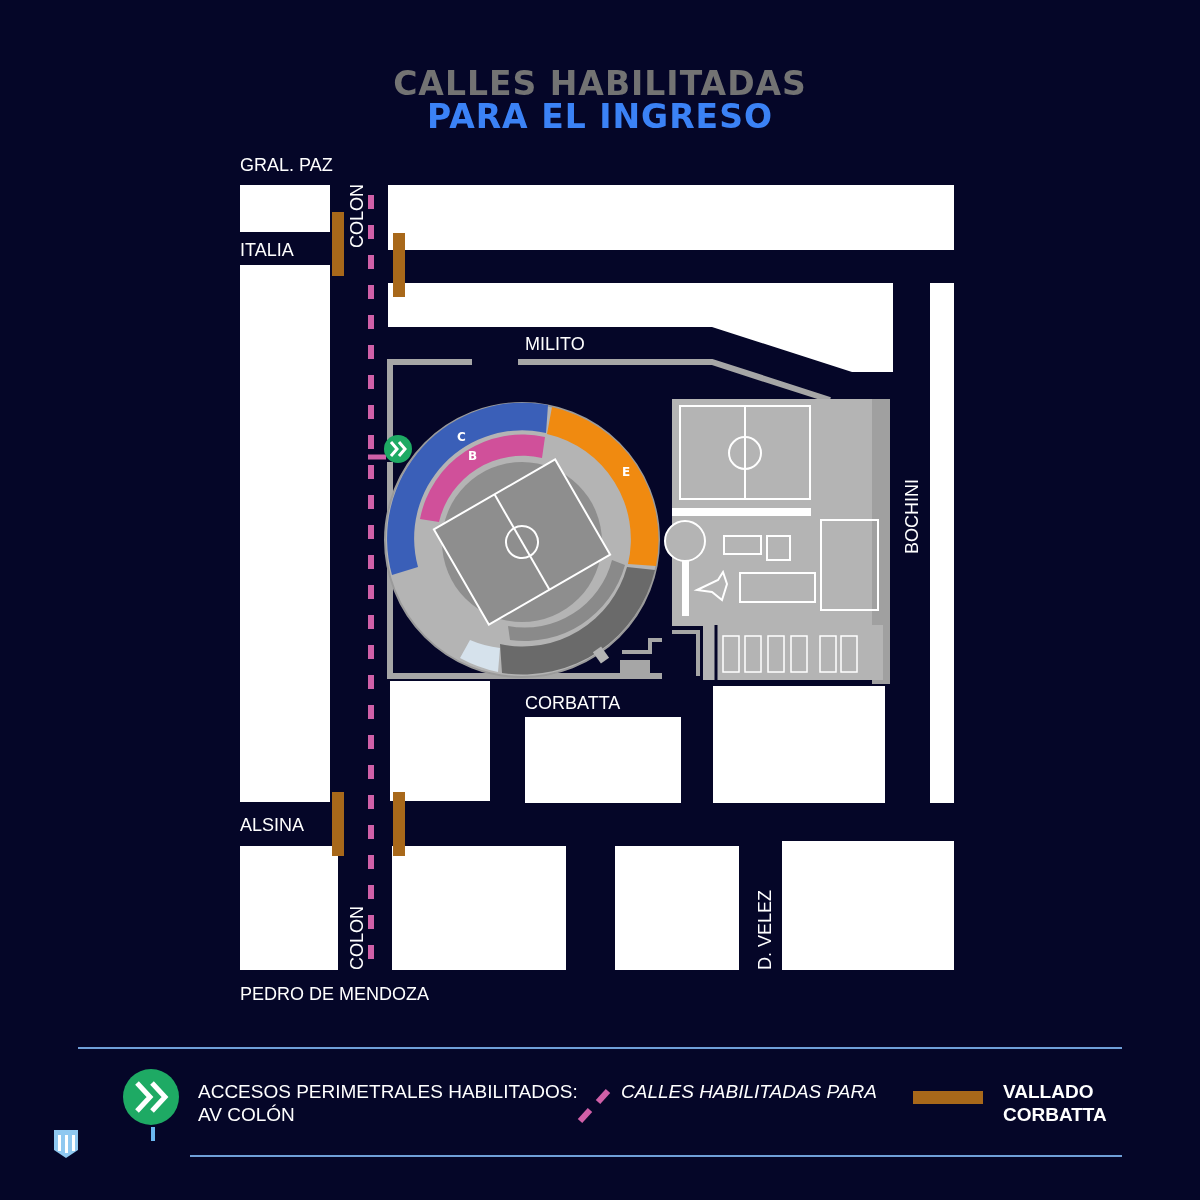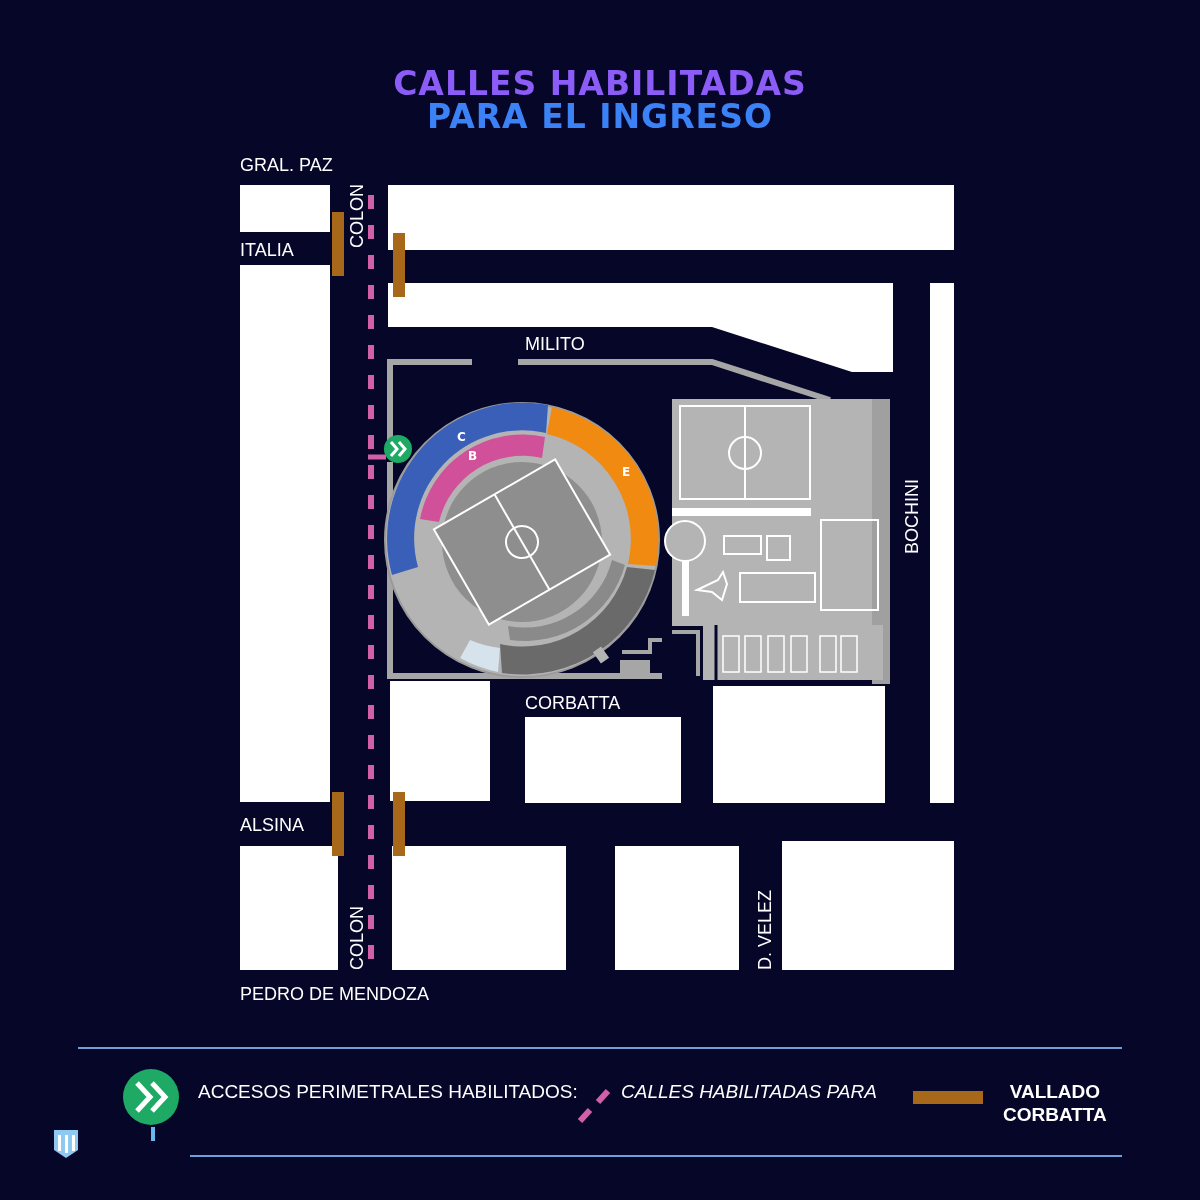--- a/index.html
+++ b/index.html
@@ -1,23 +1,23 @@
 <!DOCTYPE html>
 <html><head>
 <meta charset="utf-8">
 <style>
   html, body { margin: 0; padding: 0; background: #050628; }
   body { width: 1200px; height: 1200px; position: relative; overflow: hidden; font-family: "Liberation Sans", sans-serif; }
   .title { position: absolute; left: 0; width: 1200px; text-align: center; font-family: "DejaVu Sans", sans-serif; font-weight: bold; letter-spacing: 1px; }
-  .title-1 { top: 64px; font-size: 33px; color: #8b5cf6; }
+  .title-1 { top: 64px; font-size: 33px; color: #737373; }
   .title-2 { top: 97px; font-size: 33px; color: #3b82f6; }
   svg.map { position: absolute; left: 0; top: 0; }
   .street-label { font-family: "Liberation Sans", sans-serif; font-size: 18px; fill: #ffffff; }
   .sector-label { font-family: "DejaVu Sans", sans-serif; font-weight: bold; font-size: 12px; fill: #ffffff; }
-  .legend-text { position: absolute; font-size: 19px; color: #ffffff; line-height: 23px; text-align: center; }
+  .legend-text { position: absolute; font-size: 19px; color: #ffffff; line-height: 23px; }
   .hr { position: absolute; height: 2px; background: #6f9fd8; }
 </style>
 </head>
 <body>
 
 <div class="title title-1">CALLES HABILITADAS</div>
 <div class="title title-2">PARA EL INGRESO</div>
 
 <svg class="map" width="1200" height="1200" viewBox="0 0 1200 1200">
 
@@ -142,20 +142,21 @@
     <rect x="65" y="1135" width="3" height="18" fill="#ffffff"></rect>
     <rect x="72" y="1135" width="3" height="16" fill="#ffffff"></rect>
   </g>
 </svg>
 
 <div class="hr" style="left:78px; top:1047px; width:1044px;"></div>
 <div class="hr" style="left:190px; top:1155px; width:932px;"></div>
 
 <div class="legend-text" style="left:198px; top:1080px;">
   <div>ACCESOS PERIMETRALES HABILITADOS:</div>
+  <div>AV COLÓN</div>
 </div>
 <div class="legend-text" style="left:621px; top:1080px;font-style:italic;">
   <div>CALLES HABILITADAS PARA</div>
 </div>
 <div class="legend-text" style="left:1003px; top:1080px;font-weight:bold;">
   <div>VALLADO</div>
   <div>CORBATTA</div>
 </div>
 
 </body></html>

